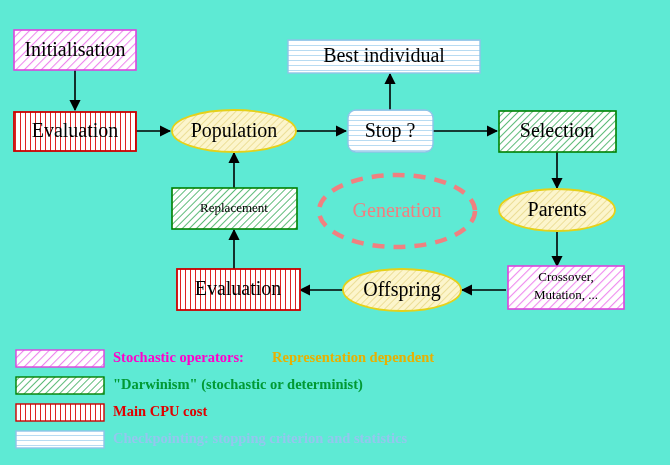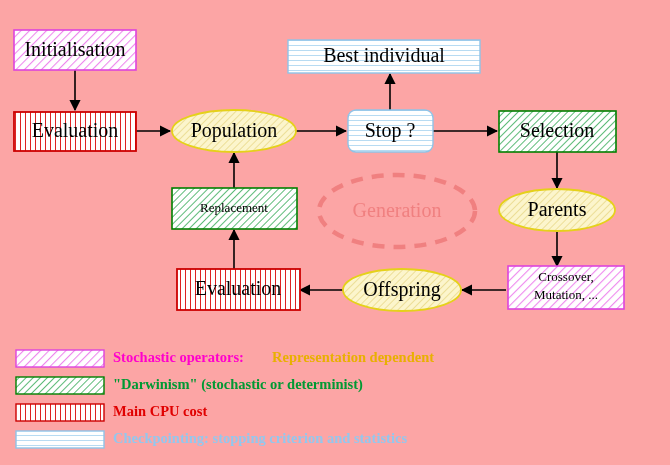--- a/index.html
+++ b/index.html
@@ -10,21 +10,21 @@
   body {
     width: 670px;
     height: 465px;
     font-family: "Liberation Serif", serif;
     overflow: hidden;
   }
   #diagram-root {
     position: relative;
     width: 670px;
     height: 465px;
-    background: #fca5a5;
+    background: #5eead4;
   }
   svg#flow {
     position: absolute;
     left: 0;
     top: 0;
     width: 670px;
     height: 465px;
   }
   .node-label {
     font-family: "Liberation Serif", serif;

